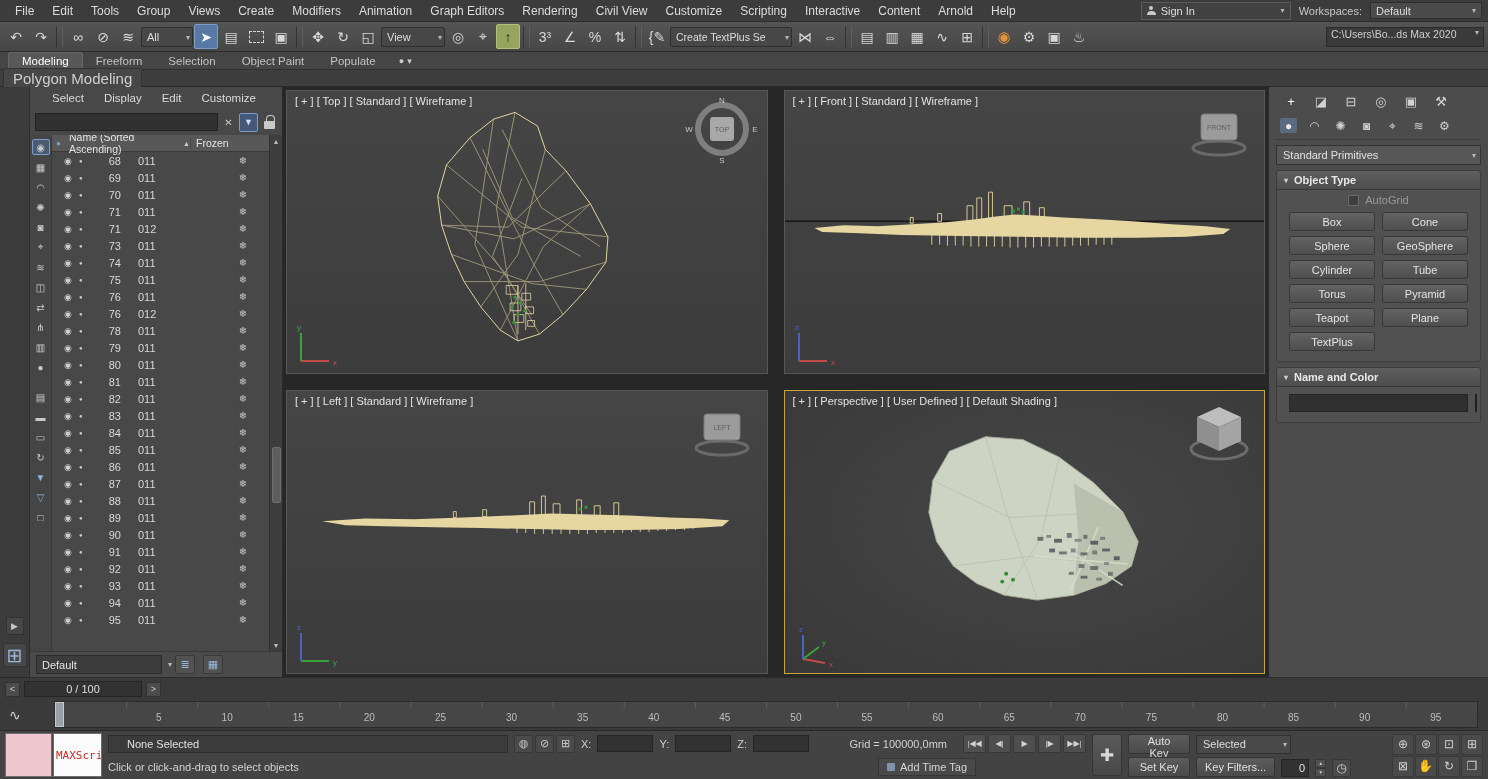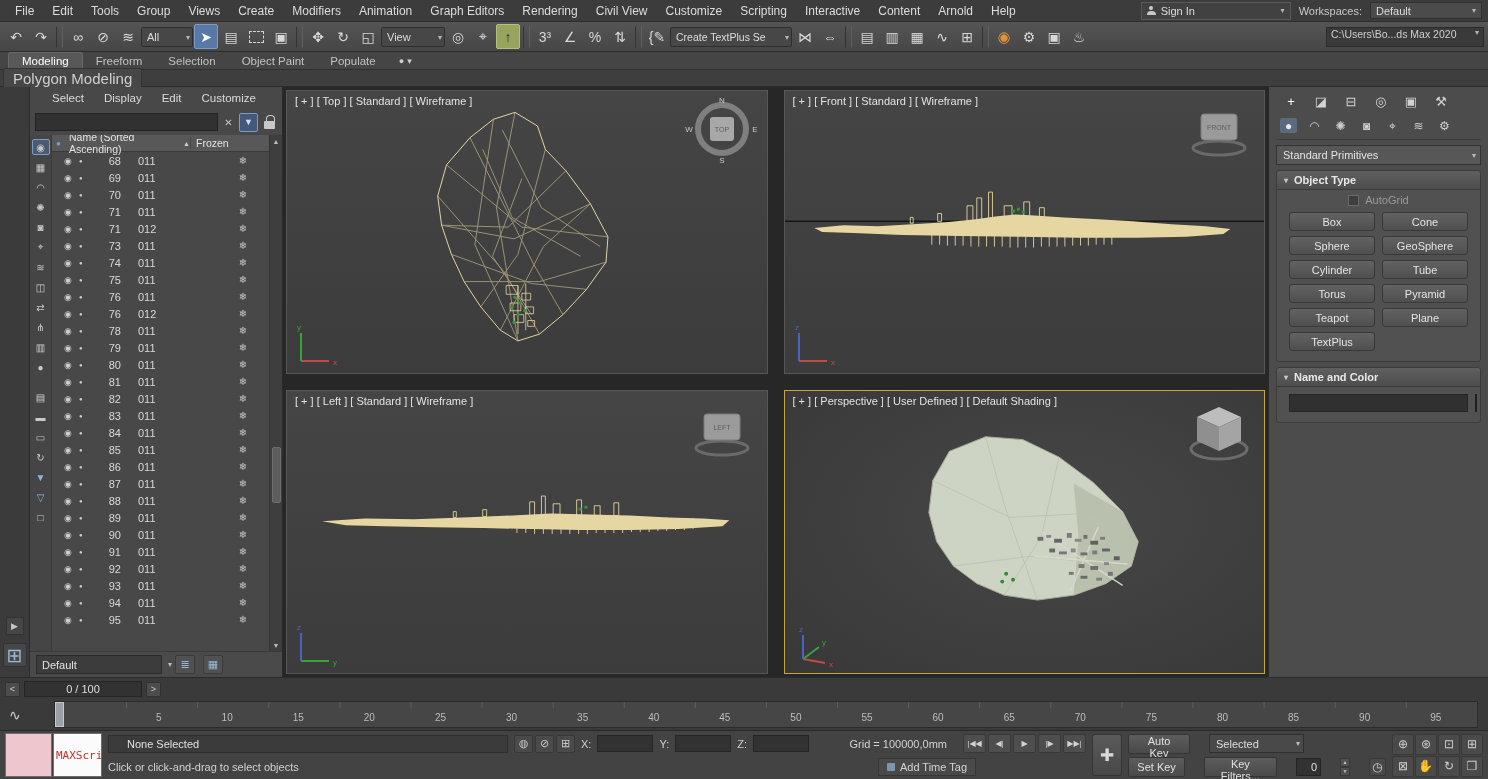--- a/index.html
+++ b/index.html
@@ -141,21 +141,21 @@
 .coord-lbl{color:#cfcfcf}
 .coord{width:56px;height:17px;background:#323232;border:1px solid #252525}
 .grid-label{margin-left:auto;color:#d2d2d2;white-space:nowrap}
 .transport{display:flex;gap:2px;margin-left:10px}
 .tr-btn{min-width:23px;height:19px;background:#4e4e4e;border:1px solid #383838;border-radius:2px;color:#d2d2d2;font-size:8px;display:flex;align-items:center;justify-content:center;padding:0 3px;white-space:nowrap}
 .prompt{color:#d2d2d2;white-space:nowrap;overflow:hidden}
 .time-tag{margin-left:auto;margin-right:110px;height:18px;display:flex;align-items:center;gap:5px;background:#494949;border:1px solid #363636;padding:0 8px;color:#d5d5d5;white-space:nowrap}
 .tag-ico{width:8px;height:8px;background:#7d94ac;border-radius:1px}
 .keybig{width:30px;align-self:center;height:42px;background:linear-gradient(#5a5a5a,#484848);border:1px solid #353535;border-radius:3px;display:flex;align-items:center;justify-content:center;font-size:17px;color:#d8d8d8}
 .keycol{width:258px;display:flex;flex-direction:column;justify-content:center;gap:3px}
-.kc-r{display:flex;gap:19px;height:20px;align-items:center}
+.kc-r{display:flex;gap:6px;height:20px;align-items:flex-end}
 .kbtn{height:20px;background:linear-gradient(#5c5c5c,#4a4a4a);border:1px solid #353535;border-radius:2px;color:#e0e0e0;font-size:11px;font-family:inherit;padding:0 8px}
 .kbtn.w62{width:62px}
 .kcombo{width:95px;height:19px;background:#494949;border:1px solid #303030;display:flex;align-items:center;padding:0 6px;color:#dedede;position:relative}
 .kcombo:after{content:"▾";position:absolute;right:3px;font-size:8px;color:#bbb}
 .frame-field{width:28px;height:18px;background:#323232;border:1px solid #252525;display:flex;align-items:center;justify-content:flex-end;padding-right:3px;color:#e0e0e0}
 .spin{display:flex;flex-direction:column;width:11px;height:18px}
 .spin span{flex:1;background:#505050;border:1px solid #383838;font-size:5px;color:#c5c5c5;display:flex;align-items:center;justify-content:center}
 .clock{width:19px;height:18px;display:flex;align-items:center;justify-content:center;color:#c9c9c9;font-size:12px;background:#4a4a4a;border:1px solid #383838;border-radius:2px}
 .navgrid{display:grid;grid-template-columns:repeat(4,22px);grid-auto-rows:21px;gap:1px;align-self:center}
 .nav-btn{display:flex;align-items:center;justify-content:center;font-size:12px;color:#cfcfcf;background:#4a4a4a;border:1px solid #393939;border-radius:2px}

